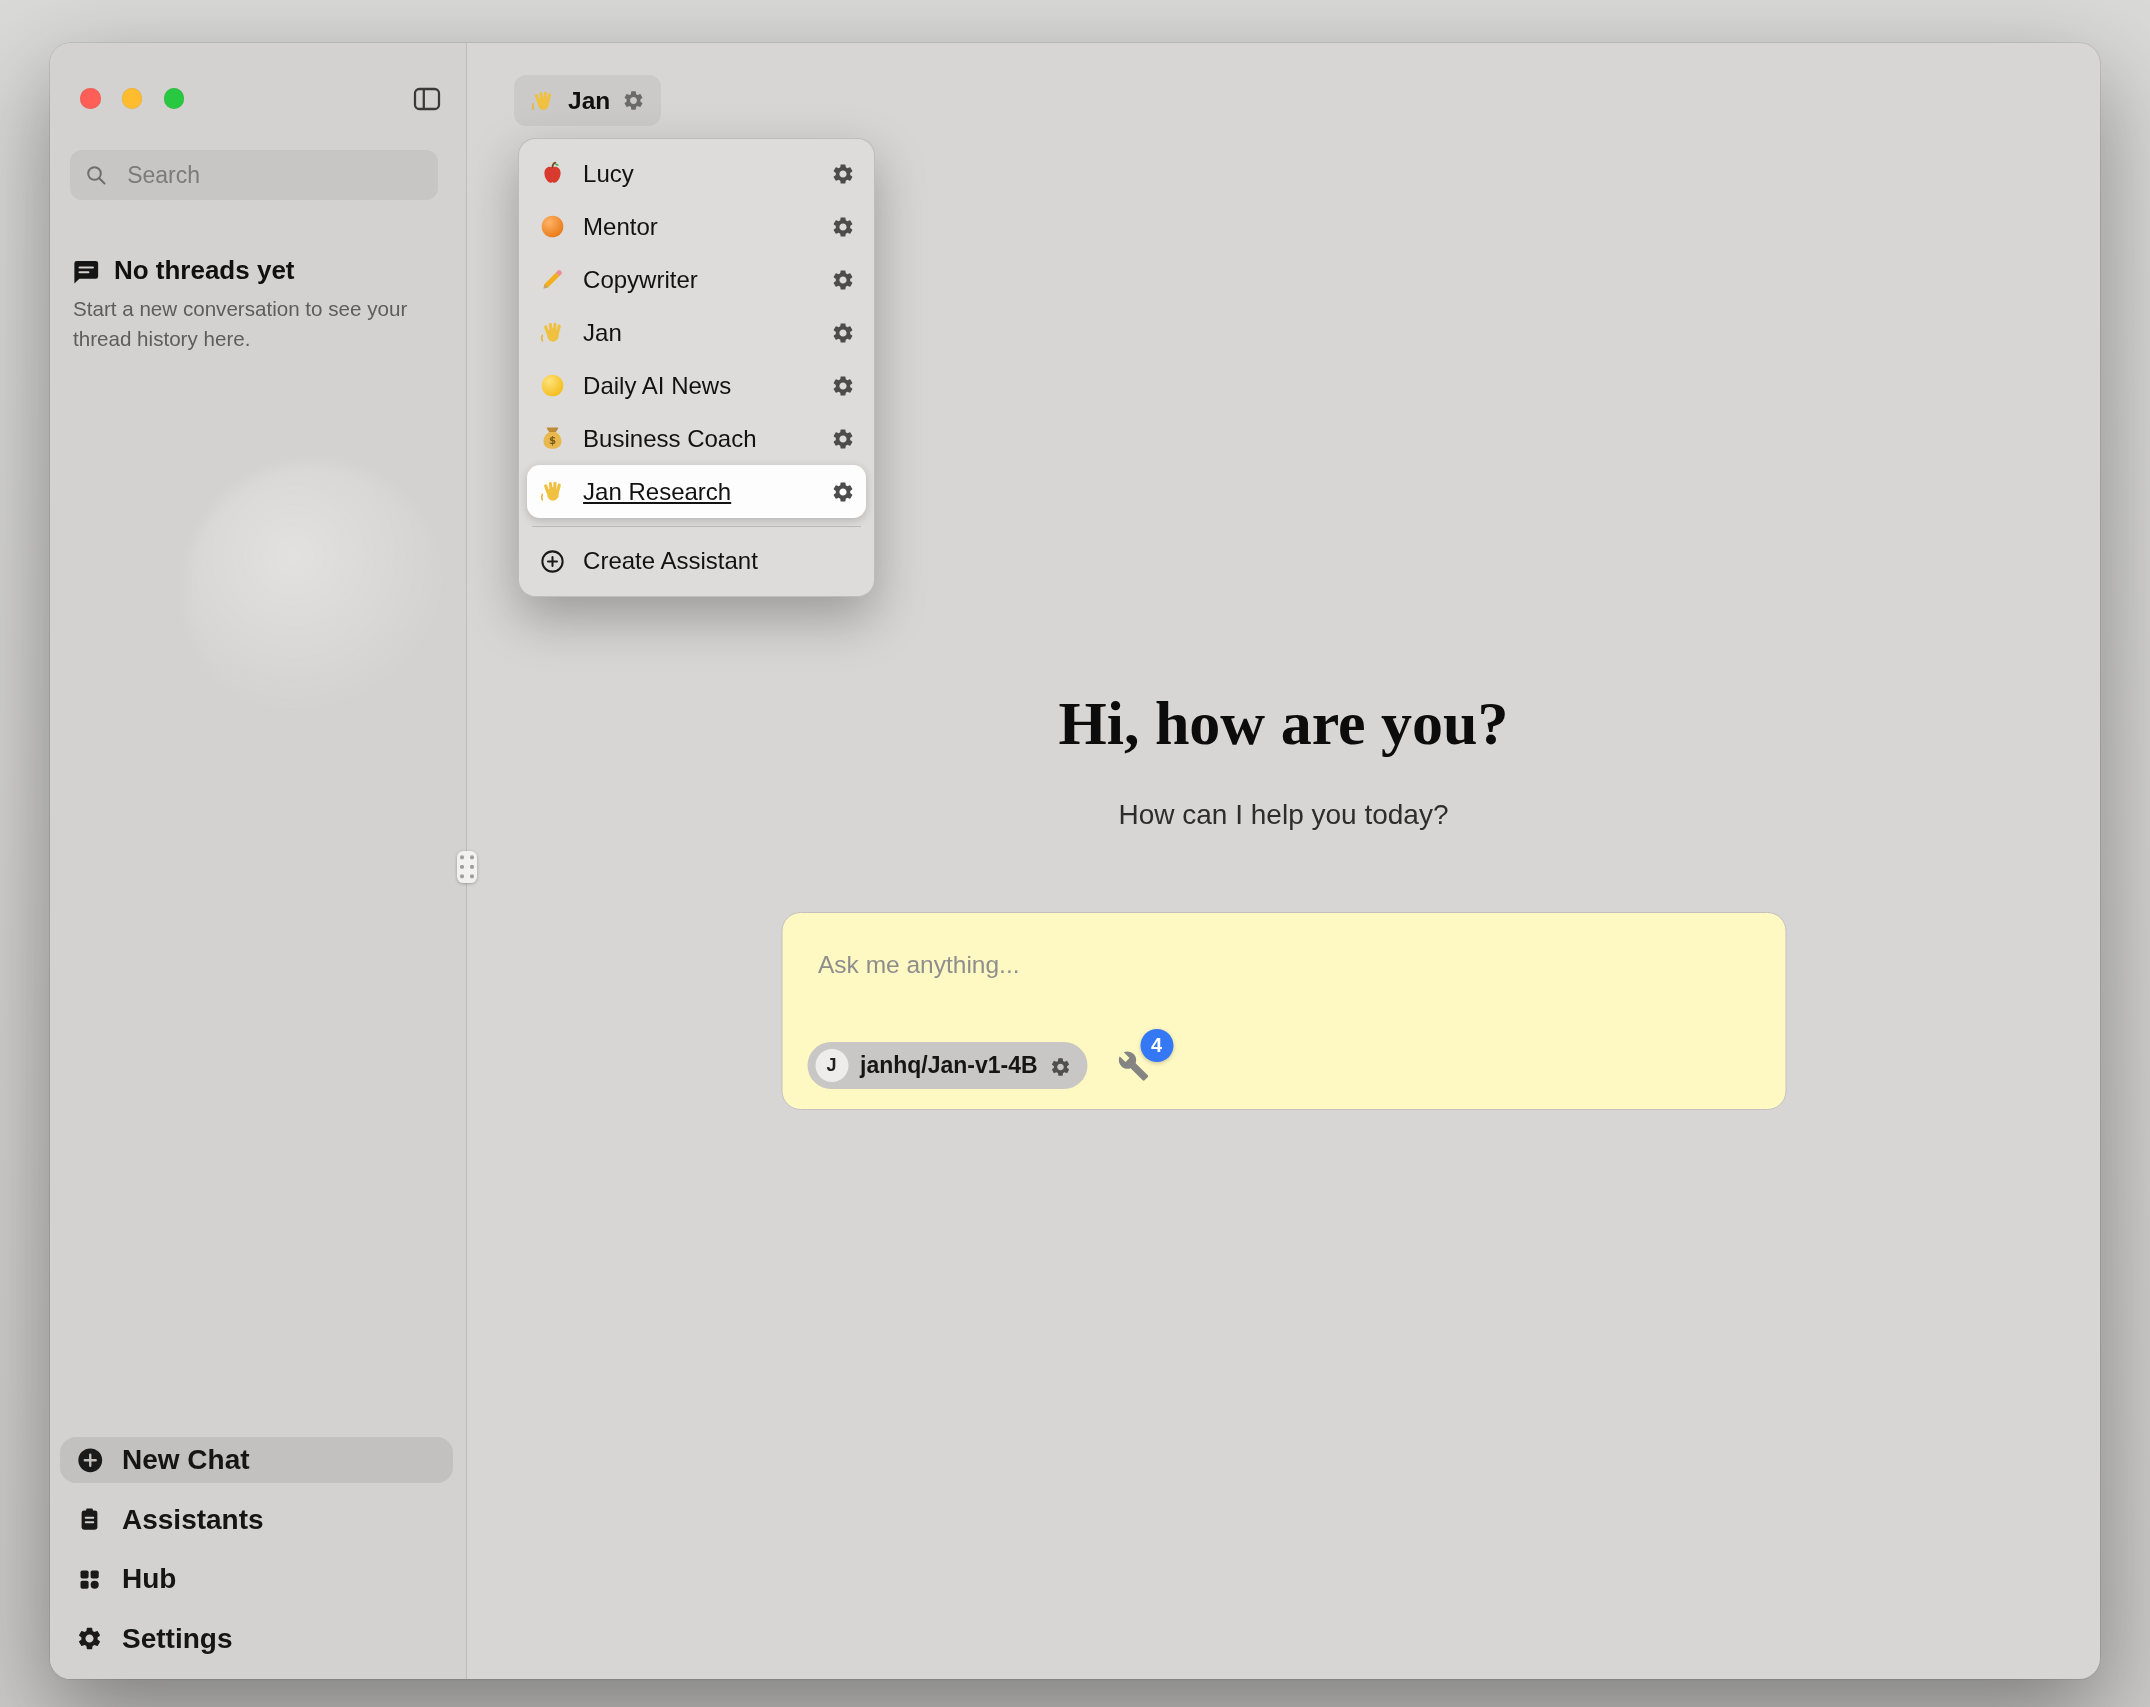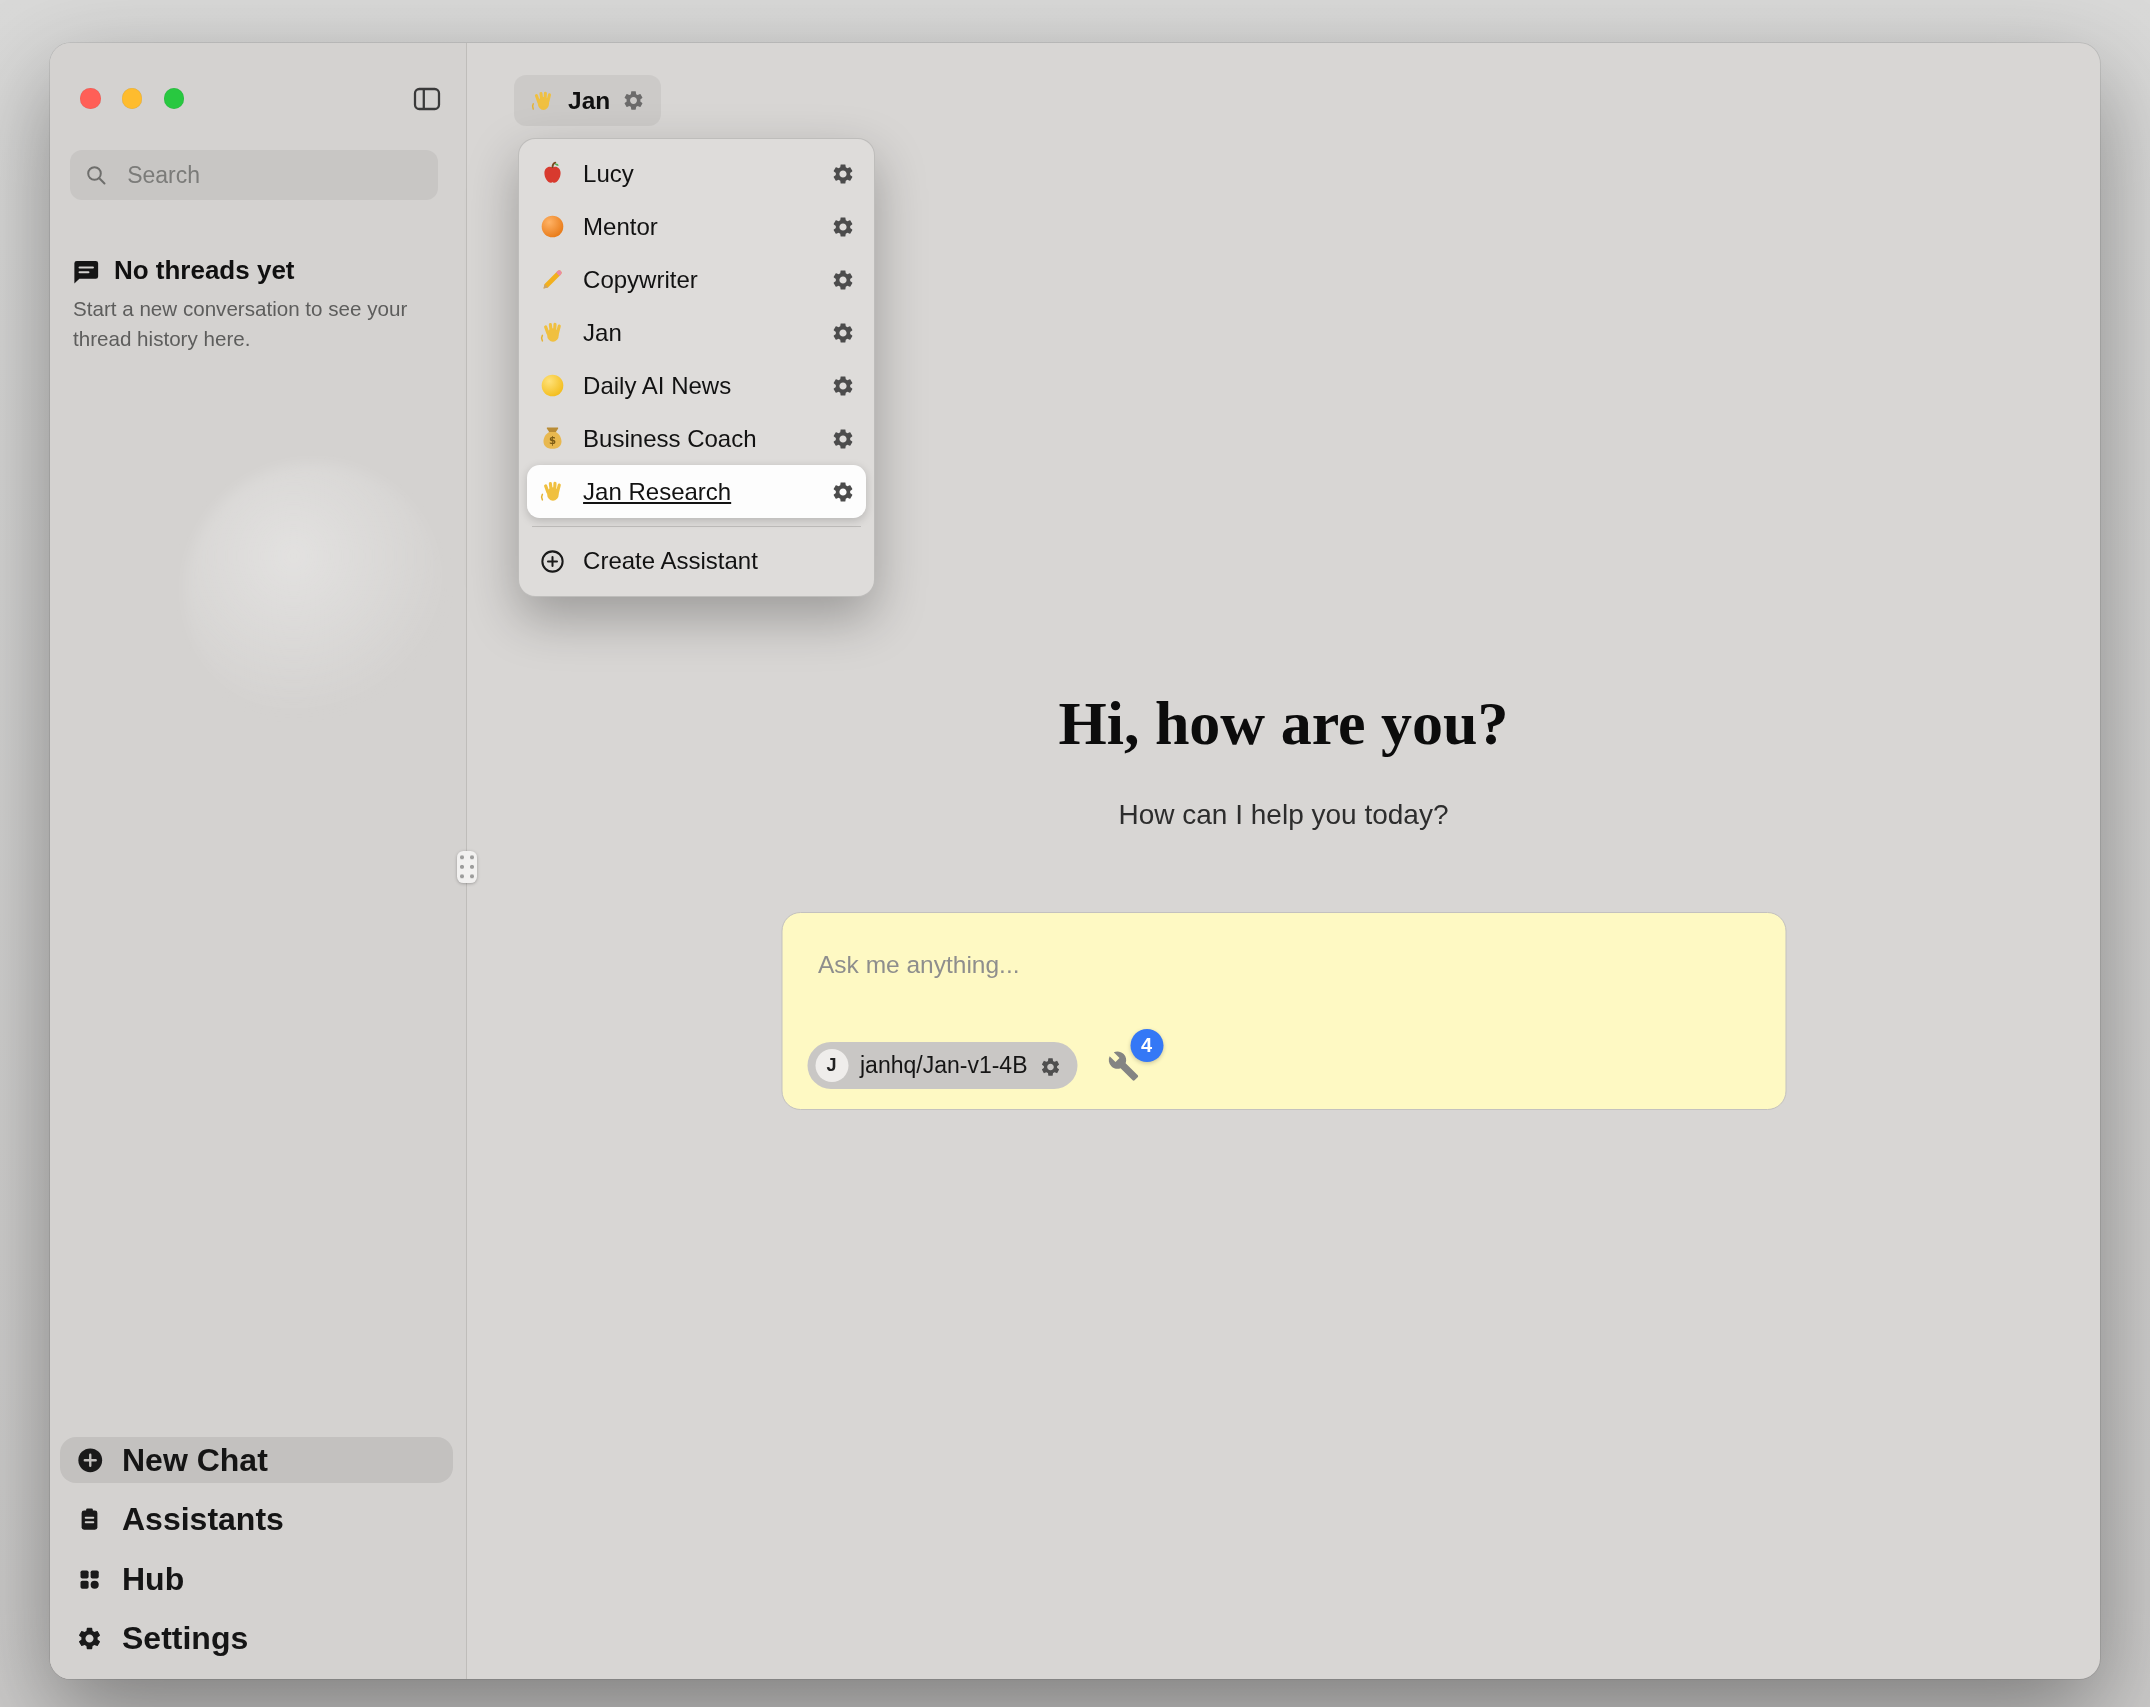--- a/index.html
+++ b/index.html
@@ -36,21 +36,21 @@
   .empty-title { position:absolute; left:22px; top:212px; display:flex; align-items:flex-end;
     gap:13.4px; font-size:26px; font-weight:700; color:#101010; }
   .empty-desc { position:absolute; left:23px; top:251px; width:340px;
     font-size:20.6px; line-height:1.46; color:#5d5d5c; }
   .blob { position:absolute; left:134px; top:419px; width:261px; height:261px; border-radius:50%;
     background:radial-gradient(circle at 42% 36%, rgba(255,255,255,.35), rgba(255,255,255,0) 72%);
     filter:blur(6.3px); pointer-events:none; }
   .sidebar-nav { position:absolute; left:9.5px; right:12.6px; bottom:17.4px;
     display:flex; flex-direction:column; gap:13.4px; }
   .nav-item { height:46px; display:flex; align-items:center; gap:18px; padding:0 16px;
-    border-radius:16px; font-size:32px; font-weight:600; color:#151515; cursor:default; }
+    border-radius:16px; font-size:28px; font-weight:600; color:#151515; cursor:default; }
   .nav-item.active { background:#c3c1bf; }
   .nav-ic { width:28.5px; height:28.5px; display:flex; align-items:center; justify-content:center; }
   
   .drag-handle { position:absolute; left:407px; top:808px; width:20px; height:32px;
     border-radius:6.3px; background:#f2f1f0; box-shadow:0 0.8px 3.2px rgba(0,0,0,.28); z-index:6;
     background-image:radial-gradient(#9d9d9c 1.9px, transparent 2.3px);
     background-size:10px 9.5px; background-position:0 1.6px; }
   
   .main { position:absolute; left:417px; top:0; right:0; bottom:0; }
   .assistant-btn { position:absolute; left:47px; top:32px; height:51px;
@@ -77,21 +77,21 @@
   .composer { position:absolute; top:869px; left:50%; transform:translateX(-50%);
     width:1005px; height:198px; border:1.6px solid #c3c1bf; border-radius:19px;
     background:#fef9c3; }
   .composer-ph { position:absolute; left:36px; top:38px; font-size:24.5px; color:#8e8e8d; }
   .composer-bottom { position:absolute; left:25px; bottom:20px; display:flex; align-items:center; }
   .model-pill { height:47px; display:flex; align-items:center; gap:12px;
     background:#c9c7c5; border-radius:25px; padding:0 16px 0 8px; }
   .model-avatar { width:33px; height:33px; border-radius:50%; background:#efedeb;
     display:flex; align-items:center; justify-content:center;
     font-size:18px; font-weight:700; color:#222; }
-  .model-name { font-size:23px; font-weight:400; color:#151515;text-align:right; }
+  .model-name { font-size:23px; font-weight:700; color:#151515;text-align:right; }
   .tools-btn { position:relative; margin-left:28.5px; width:35px; height:35px;
     display:flex; align-items:center; justify-content:center; }
   .badge { position:absolute; top:-19px; right:-22px; width:33px; height:33px; border-radius:50%;
     background:#3478f6; color:#fff; display:flex; align-items:center; justify-content:center;
     font-size:20px; font-weight:600; box-shadow:0 1.6px 4.7px rgba(0,0,0,.2); }
   .hiddefs { position:absolute; width:0; height:0; overflow:hidden; }
   svg { display:block; }
 </style>
 </head>
 <body>

